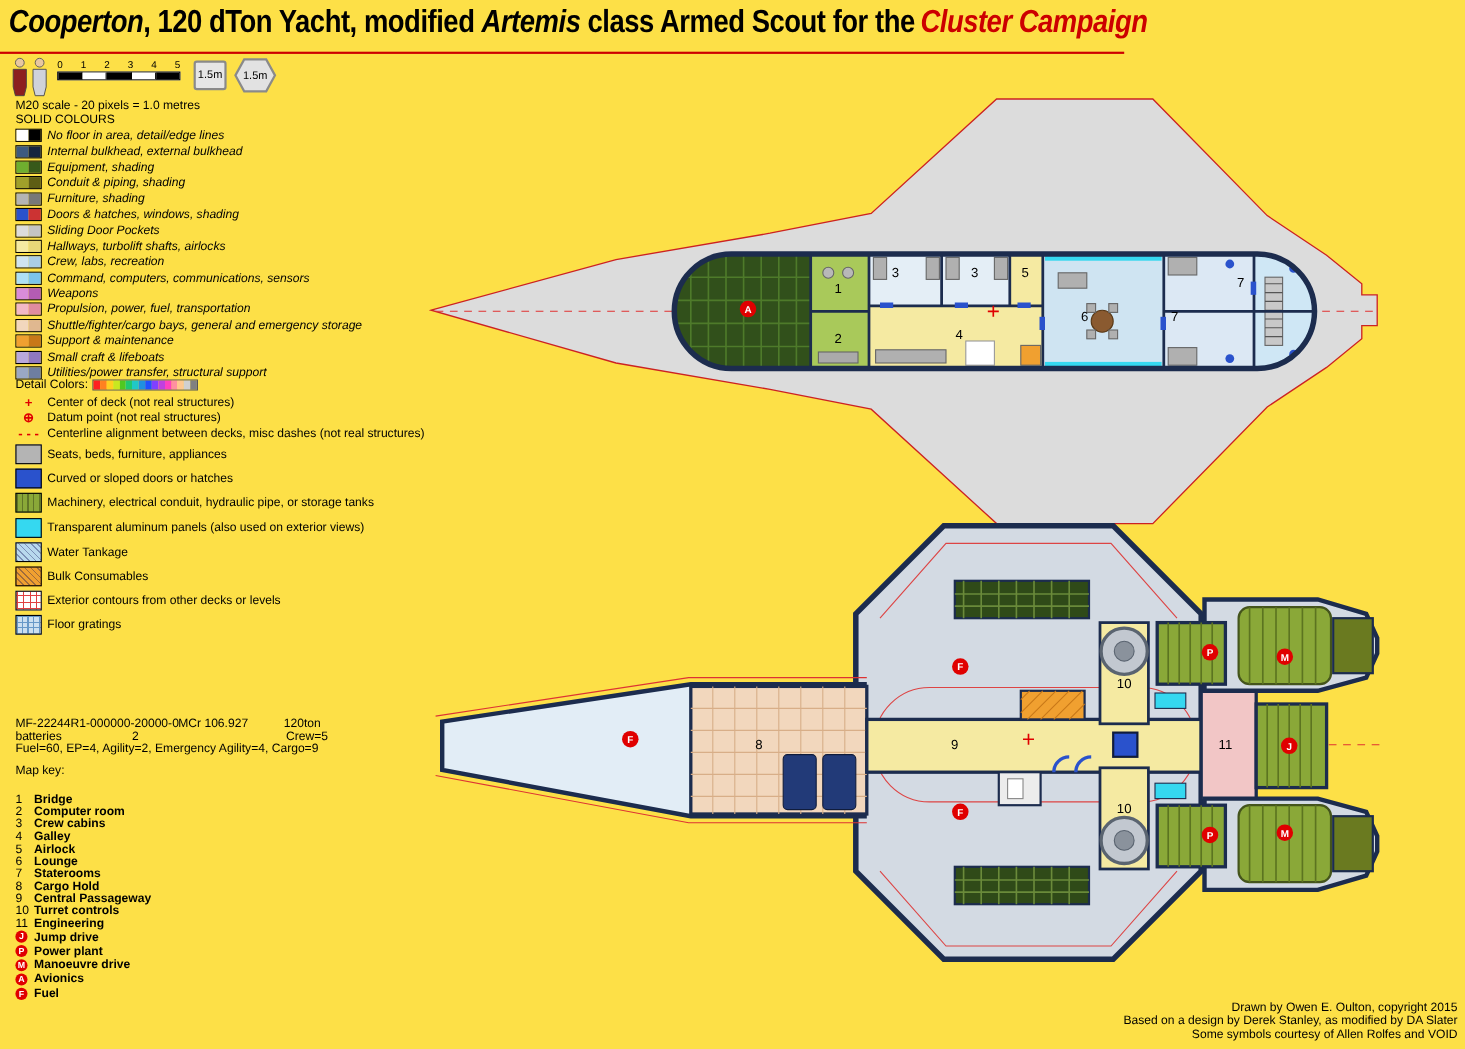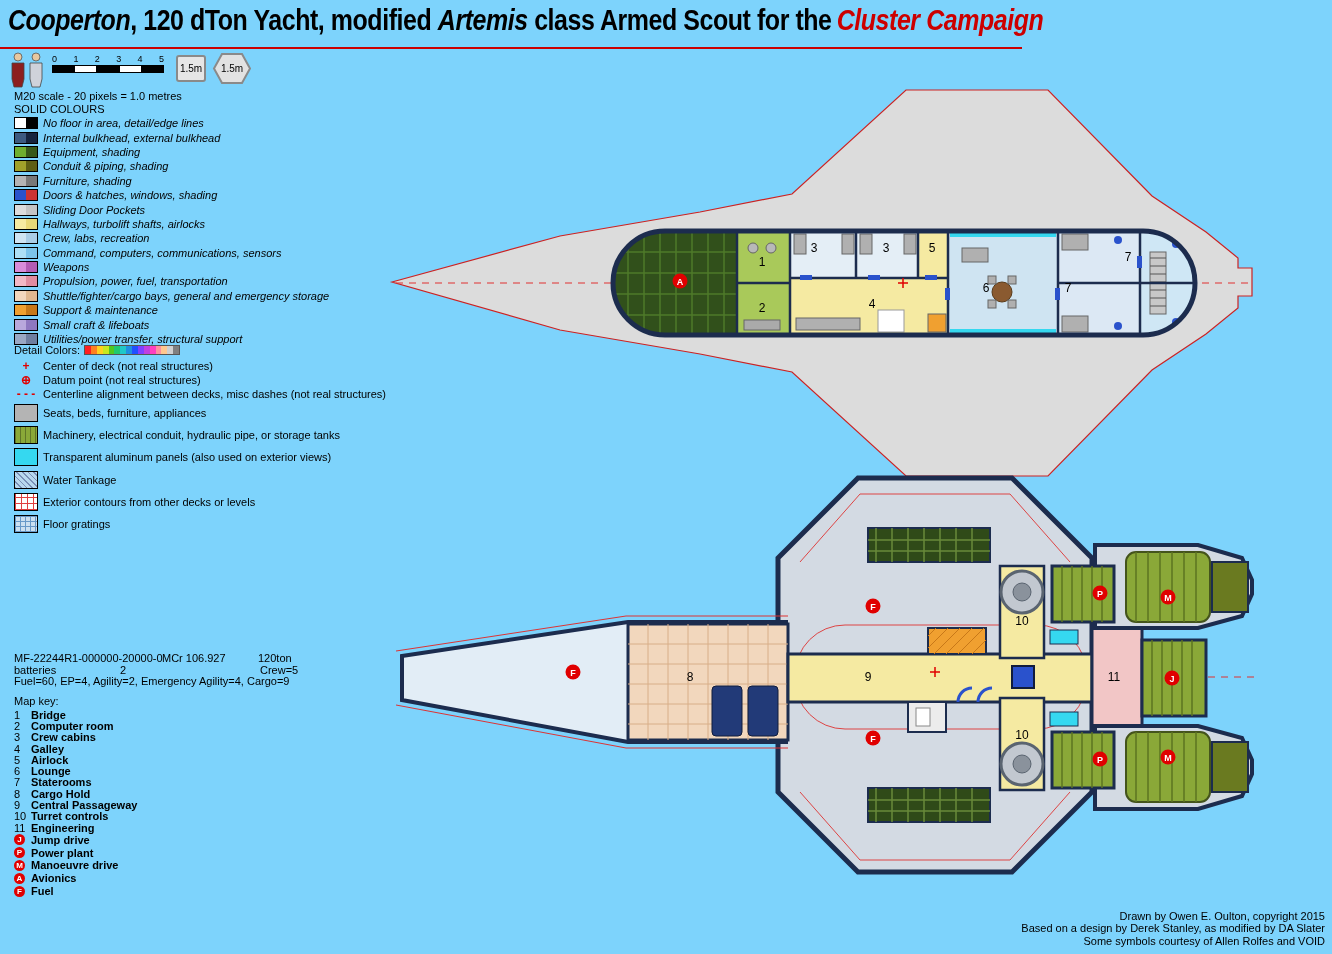--- a/index.html
+++ b/index.html
@@ -1,18 +1,18 @@
 <!DOCTYPE html>
 <html><head>
 <meta charset="utf-8">
 <style>
   * { box-sizing: border-box; margin: 0; padding: 0; }
   html,body { background:#ffffff; }
   body { font-family:"Liberation Sans", sans-serif; color:#000; }
-  #canvas { position:relative; width:1332px; height:954px; background:#7dd3fc; overflow:hidden; }
+  #canvas { position:relative; width:1332px; height:954px; background:#fde047; overflow:hidden; }
 
   #title { position:absolute; left:8px; top:4px; font-size:29px; font-weight:bold;
            white-space:nowrap; letter-spacing:-0.5px; transform:scaleX(.86); transform-origin:left top; }
   #title .t-name, #title .t-class { font-style:italic; }
   #title .t-campaign { font-style:italic; color:#cc0000; padding-left:6px; }
   #title-rule { position:absolute; left:0; top:47px; width:1022px; height:2px; background:#cc0000; }
 
   #figs { position:absolute; left:8px; top:51px; }
   #ruler { position:absolute; left:52px; top:55px; width:112px; }
   #ruler .nums { display:flex; justify-content:space-between; font-size:9px; line-height:9px; margin-bottom:1px; }
@@ -52,21 +52,21 @@
   .gridred { background-image:repeating-linear-gradient(0deg,#e04040 0 1px,transparent 1px 6px),
                               repeating-linear-gradient(90deg,#e04040 0 1px,transparent 1px 6px); }
   .gridblue { background-image:repeating-linear-gradient(0deg,#6899c8 0 1px,transparent 1px 5px),
                                repeating-linear-gradient(90deg,#6899c8 0 1px,transparent 1px 5px); }
   .dots { background-image:radial-gradient(#444 1px, transparent 1.3px); background-size:6px 6px; }
 
   #stats { position:absolute; left:14px; top:653px; font-size:11px; line-height:11.6px; white-space:nowrap; }
   #stats span { display:inline-block; }
 
   #mapkey { position:absolute; left:14px; top:695px; font-size:11px; }
-  #mapkey .mh { margin-bottom:2px; }
+  #mapkey .mh { margin-bottom:14px; }
   .krow { display:flex; align-items:center; height:11.3px; }
   .knum { width:17px; flex:none; }
   .klbl { white-space:nowrap;font-weight:bold; }
   .krow2 { display:flex; align-items:center; height:12.9px; }
   .kcirc { width:11px; height:11px; border-radius:50%; background:#e00000; color:#fff; font-size:8px;
            font-weight:bold; display:flex; align-items:center; justify-content:center; margin-right:6px; flex:none; }
 
   #credits { position:absolute; right:7px; top:910px; font-size:11px; text-align:right; line-height:12.4px; }
 
   #plans { position:absolute; left:0; top:0; }
@@ -266,30 +266,38 @@
         <span class="ltext">Centerline alignment between decks, misc dashes (not real structures)</span>
       </div>
   </div>
 
   <div id="legend-patterns">
     <div class="prow">
         <span class="psw" style="background-color: rgb(180, 180, 180);"></span>
         <span class="ltext">Seats, beds, furniture, appliances</span>
       </div>
     <div class="prow">
+        <span class="psw" style="background-color: rgb(42, 82, 204);"></span>
+        <span class="ltext">Curved or sloped doors or hatches</span>
+      </div>
+    <div class="prow">
         <span class="psw machin" style="background-color: rgb(138, 168, 56);"></span>
         <span class="ltext">Machinery, electrical conduit, hydraulic pipe, or storage tanks</span>
       </div>
     <div class="prow">
         <span class="psw" style="background-color: rgb(53, 216, 240);"></span>
         <span class="ltext">Transparent aluminum panels (also used on exterior views)</span>
       </div>
     <div class="prow">
         <span class="psw hatch" style="background-color: rgb(184, 216, 238);"></span>
         <span class="ltext">Water Tankage</span>
+      </div>
+    <div class="prow">
+        <span class="psw hatch" style="background-color: rgb(240, 160, 48);"></span>
+        <span class="ltext">Bulk Consumables</span>
       </div>
     <div class="prow">
         <span class="psw gridred" style="background-color: rgb(255, 255, 255);"></span>
         <span class="ltext">Exterior contours from other decks or levels</span>
       </div>
     <div class="prow">
         <span class="psw gridblue" style="background-color: rgb(204, 224, 240);"></span>
         <span class="ltext">Floor gratings</span>
       </div>
   </div>

